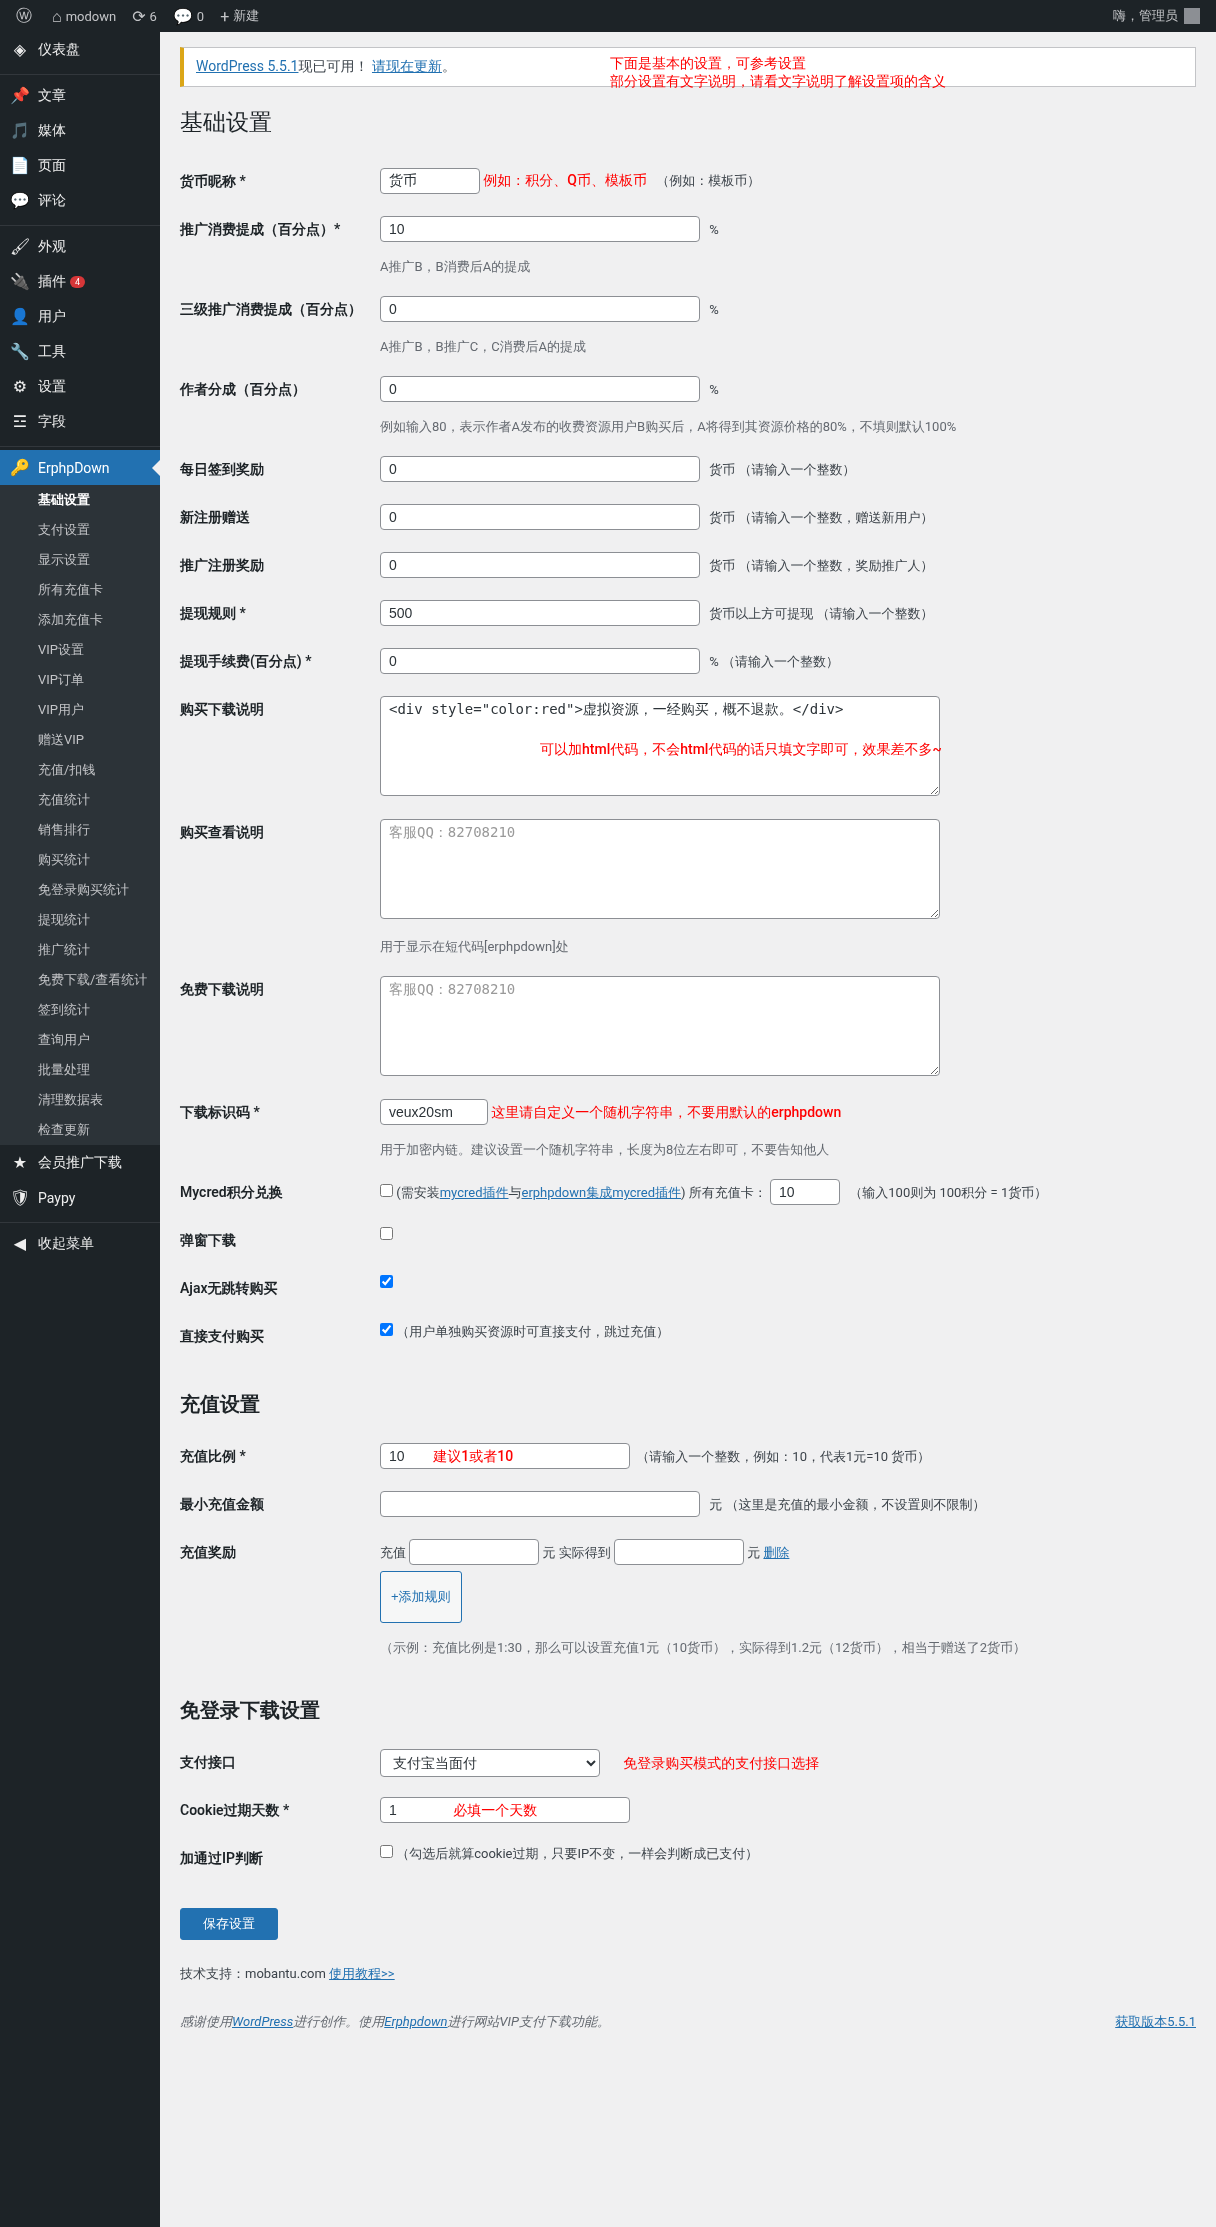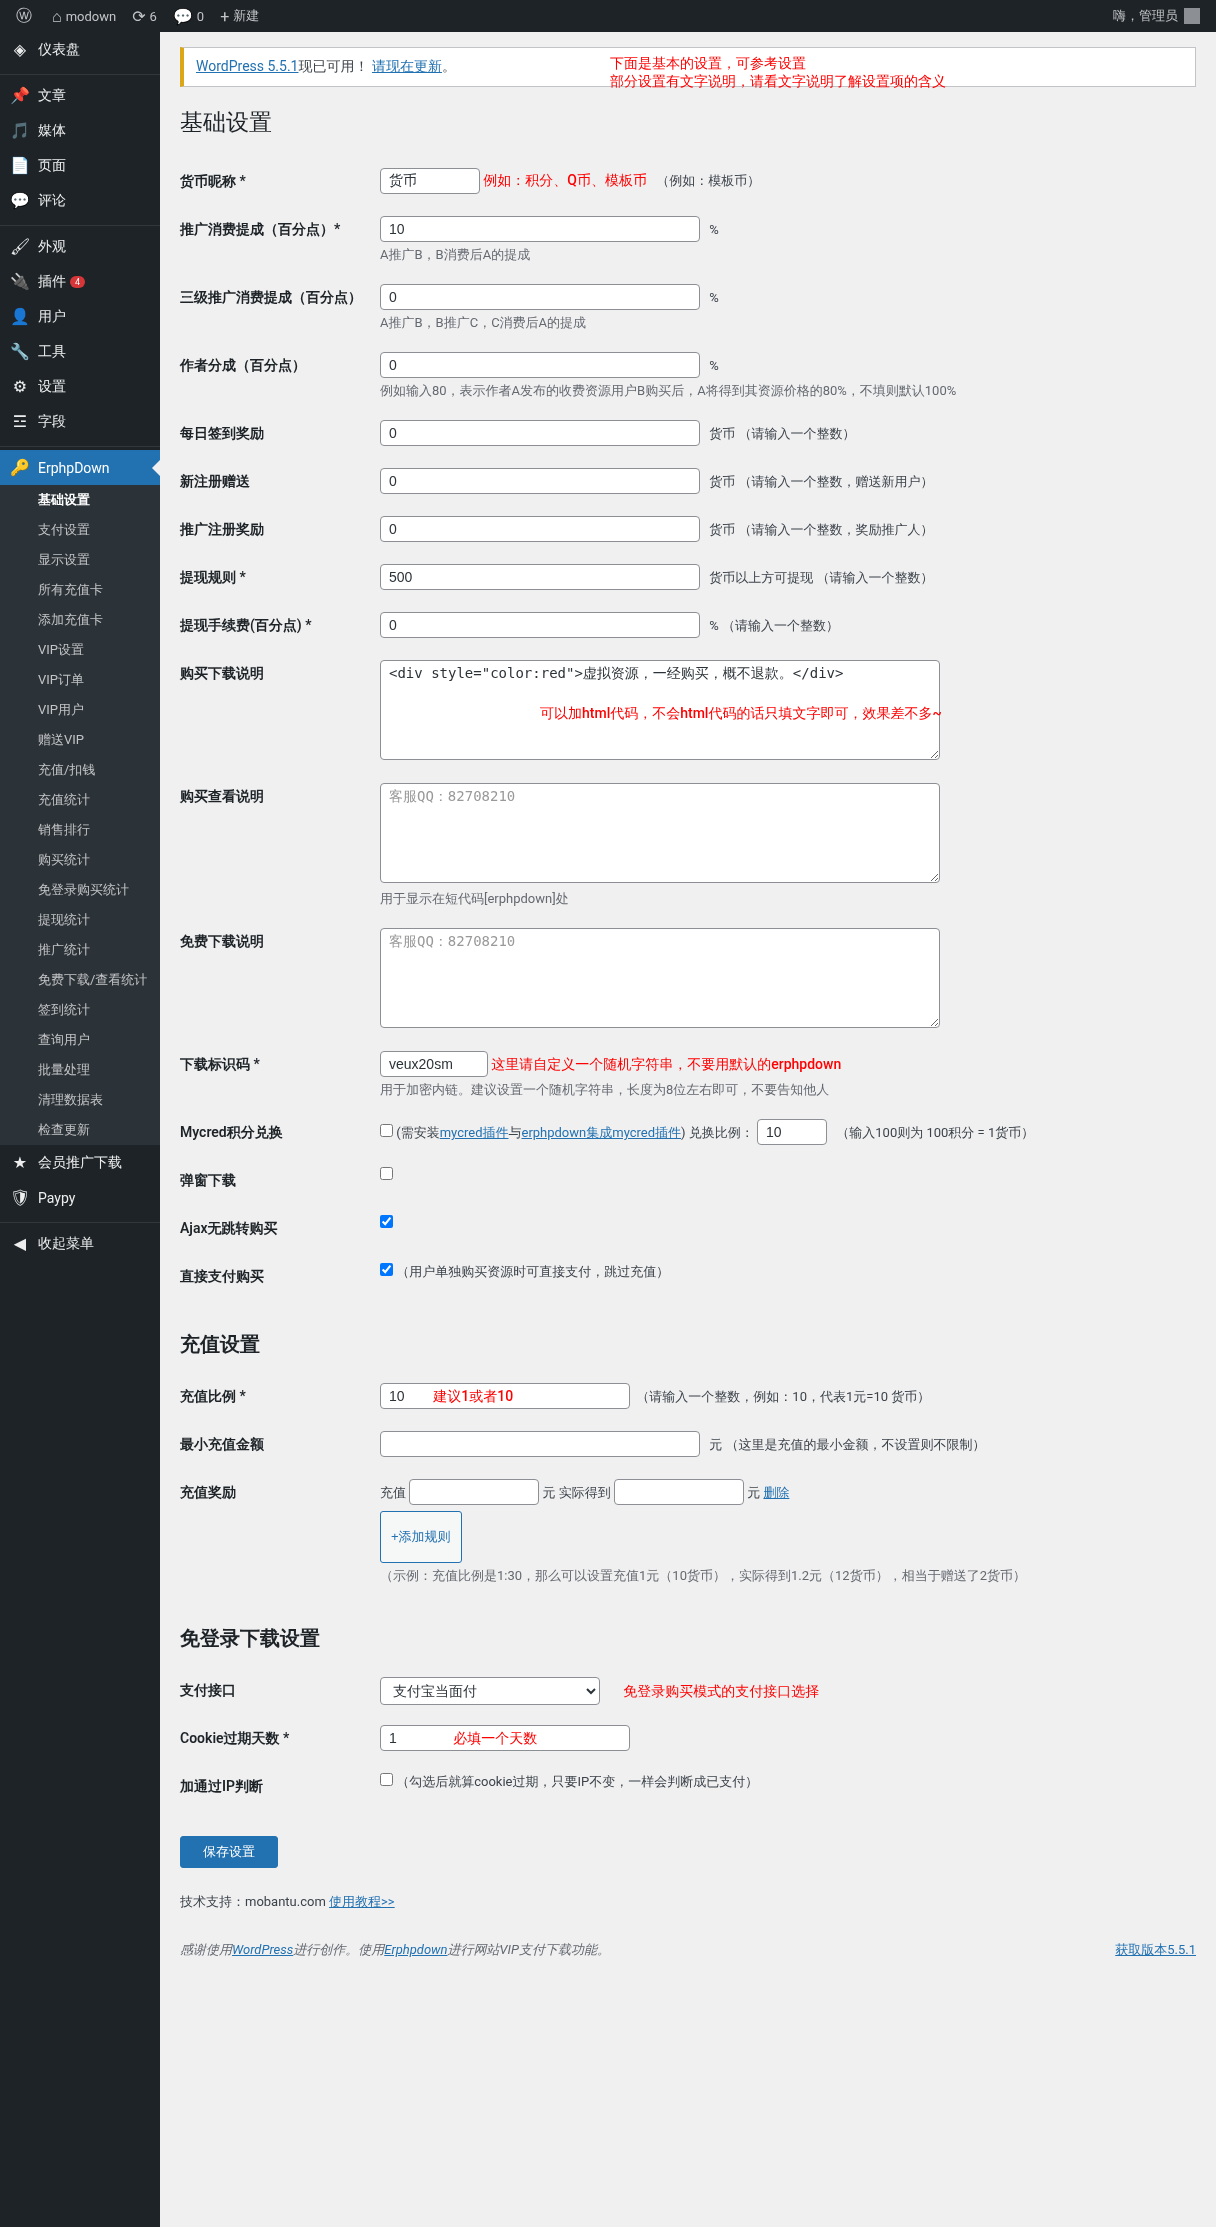--- a/index.html
+++ b/index.html
@@ -36,21 +36,21 @@
 
 .form-table { width: 100%; border-collapse: collapse; }
 .form-table th { width: 200px; text-align: left; padding: 15px 10px 15px 0; vertical-align: top; font-weight: 600; color: #1d2327; font-size: 14px; }
 .form-table td { padding: 10px 0; vertical-align: top; }
 .form-table input[type=text], .form-table input[type=number], .form-table select, .form-table textarea {
   border: 1px solid #8c8f94; border-radius: 4px; padding: 4px 8px; font-size: 14px; background: #fff; color: #2c3338;
 }
 .form-table input[type=text].wide { width: 320px; }
 .form-table input[type=text].short { width: 100px; }
 .form-table textarea { width: 560px; height: 100px; }
-.form-table .desc { color: #646970; font-size: 13px; margin-top: 4px; display: block; }
+.form-table .desc { color: #646970; font-size: 13px; margin-top: 16px; display: block; }
 .form-table .suffix { margin-left: 6px; color: #3c434a; font-size: 13px; }
 
 .annotation-red { color: #ff0000; font-size: 14px; font-weight: 500; }
 
 .button-primary { background: #2271b1; border: 1px solid #2271b1; color: #fff; padding: 6px 22px; border-radius: 3px; font-size: 13px; cursor: pointer; text-align: right; }
 .button-secondary { background: #f6f7f7; border: 1px solid #2271b1; color: #2271b1; padding: 16px 10px; border-radius: 3px; font-size: 13px; cursor: pointer; }
 
 #wpfooter { margin-left: 160px; padding: 10px 20px; color: #646970; font-size: 13px; font-style: italic; display: flex; justify-content: space-between; }
 #wpfooter a { color: #2271b1; text-decoration: underline; }
 #wpfooter .version { font-style: normal; }
@@ -289,21 +289,21 @@
       <td>
         <input type="text" style="width: 108px;" value="veux20sm">
         <span class="annotation-red">这里请自定义一个随机字符串，不要用默认的erphpdown</span>
         <span class="desc">用于加密内链。建议设置一个随机字符串，长度为8位左右即可，不要告知他人</span>
       </td>
     </tr>
     <tr>
       <th>Mycred积分兑换</th>
       <td>
         <input type="checkbox" style="">
-        <span>(需安装</span><a href="#" class="inline-link">mycred插件</a><span>与</span><a href="#" class="inline-link">erphpdown集成mycred插件</a><span>)  兑换比例：</span>
+        <span>(需安装</span><a href="#" class="inline-link">mycred插件</a><span>与</span><a href="#" class="inline-link">erphpdown集成mycred插件</a><span>)  所有充值卡：</span>
         <input type="text" style="width: 70px;" value="10">
         <span class="suffix">（输入100则为 100积分 = 1货币）</span>
       </td>
     </tr>
     <tr>
       <th>弹窗下载</th>
       <td><input type="checkbox" style=""></td>
     </tr>
     <tr>
       <th>Ajax无跳转购买</th>

